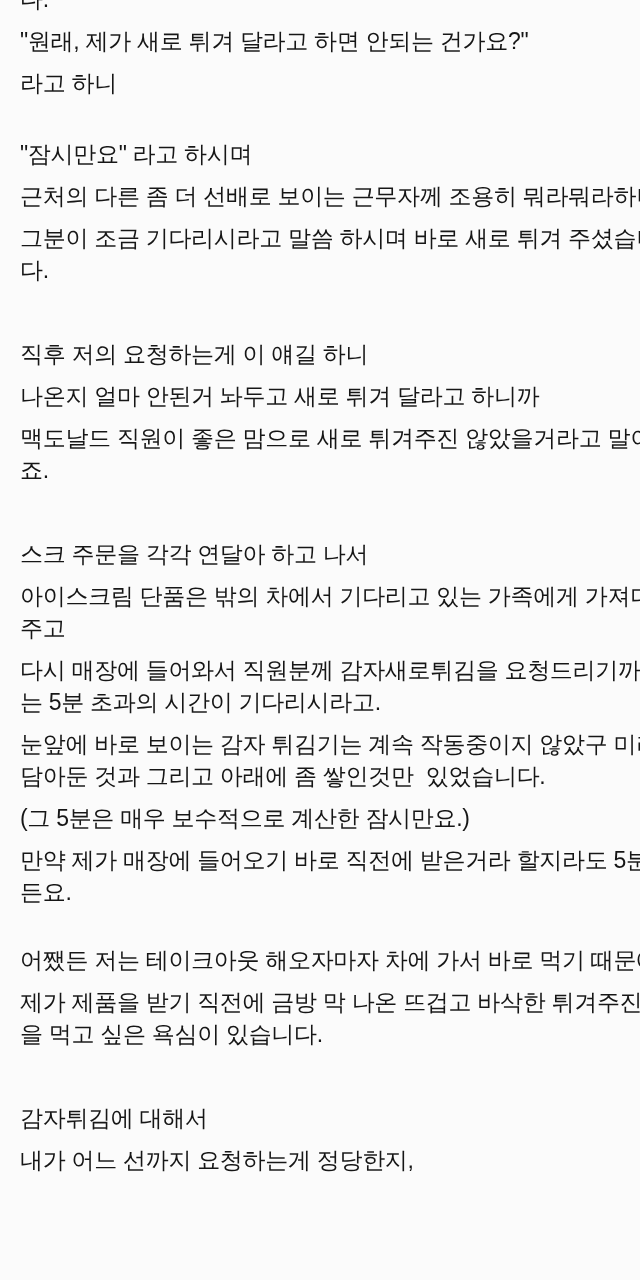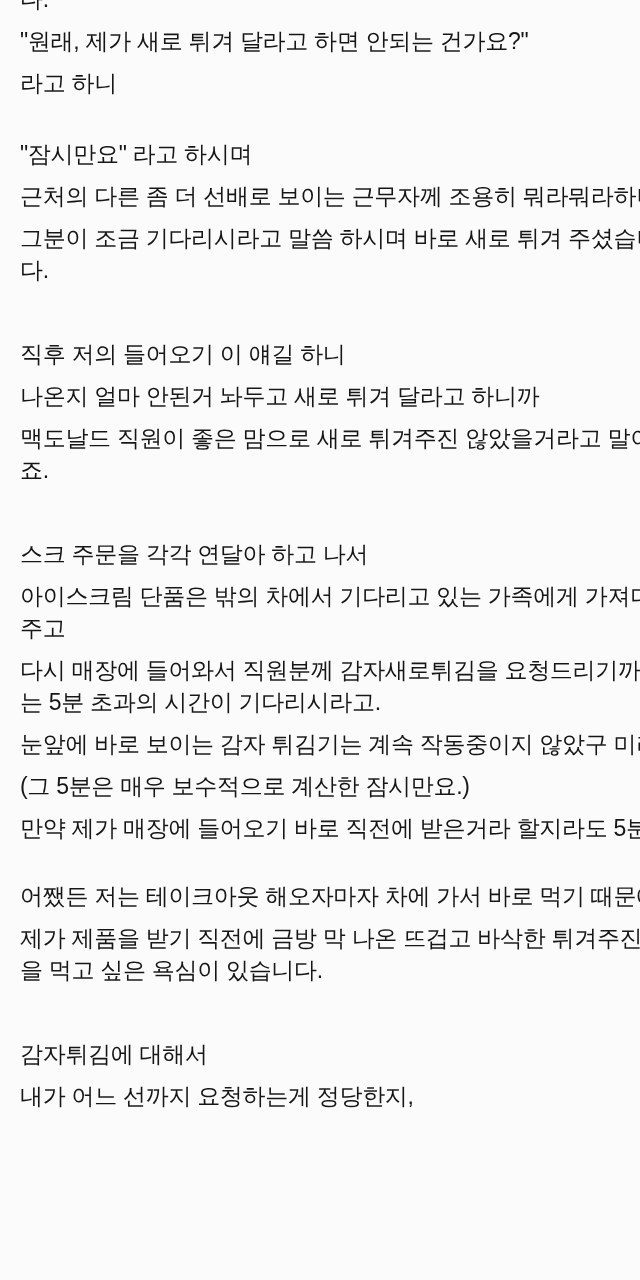--- a/index.html
+++ b/index.html
@@ -52,21 +52,21 @@
     </div>
     <div class="block">
       <div class="line">근처의 다른 좀 더 선배로 보이는 근무자께 조용히 뭐라뭐라하니</div>
     </div>
     <div class="block">
       <div class="line">그분이 조금 기다리시라고 말씀 하시며 바로 새로 튀겨 주셨습니</div>
       <div class="line">다.</div>
     </div>
     <div class="gap-lg"></div>
     <div class="block">
-      <div class="line">직후 저의 들어오기 이 얘길 하니</div>
+      <div class="line">직후 저의 요청하는게 이 얘길 하니</div>
     </div>
     <div class="block">
       <div class="line">나온지 얼마 안된거 놔두고 새로 튀겨 달라고 하니까</div>
     </div>
     <div class="block">
       <div class="line">맥도날드 직원이 좋은 맘으로 새로 튀겨주진 않았을거라고 말이</div>
       <div class="line">죠.</div>
     </div>
     <div class="gap-lg"></div>
     <div class="block">
@@ -75,26 +75,28 @@
     <div class="block">
       <div class="line">아이스크림 단품은 밖의 차에서 기다리고 있는 가족에게 가져다</div>
       <div class="line">주고</div>
     </div>
     <div class="block">
       <div class="line">다시 매장에 들어와서 직원분께 감자새로튀김을 요청드리기까지</div>
       <div class="line">는 5분 초과의 시간이 기다리시라고.</div>
     </div>
     <div class="block">
       <div class="line">눈앞에 바로 보이는 감자 튀김기는 계속 작동중이지 않았구 미리</div>
+      <div class="line">담아둔 것과 그리고 아래에 좀 쌓인것만  있었습니다.</div>
     </div>
     <div class="block">
       <div class="line">(그 5분은 매우 보수적으로 계산한 잠시만요.)</div>
     </div>
     <div class="block">
       <div class="line">만약 제가 매장에 들어오기 바로 직전에 받은거라 할지라도 5분</div>
+      <div class="line">든요.</div>
     </div>
     <div class="gap-sm"></div>
     <div class="block">
       <div class="line">어쨌든 저는 테이크아웃 해오자마자 차에 가서 바로 먹기 때문에</div>
     </div>
     <div class="block">
       <div class="line">제가 제품을 받기 직전에 금방 막 나온 뜨겁고 바삭한 튀겨주진</div>
       <div class="line">을 먹고 싶은 욕심이 있습니다.</div>
     </div>
     <div class="gap-lg"></div>

